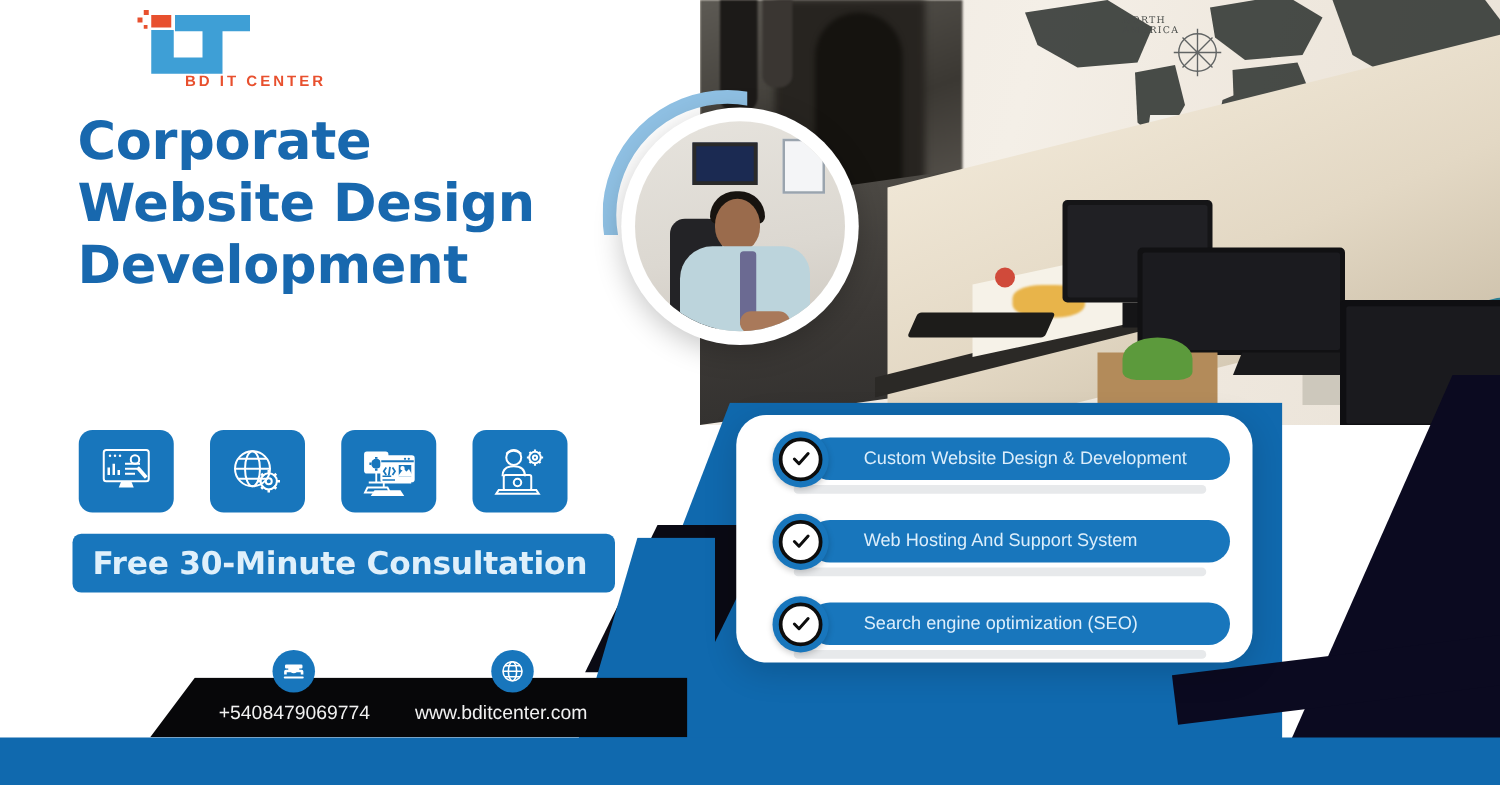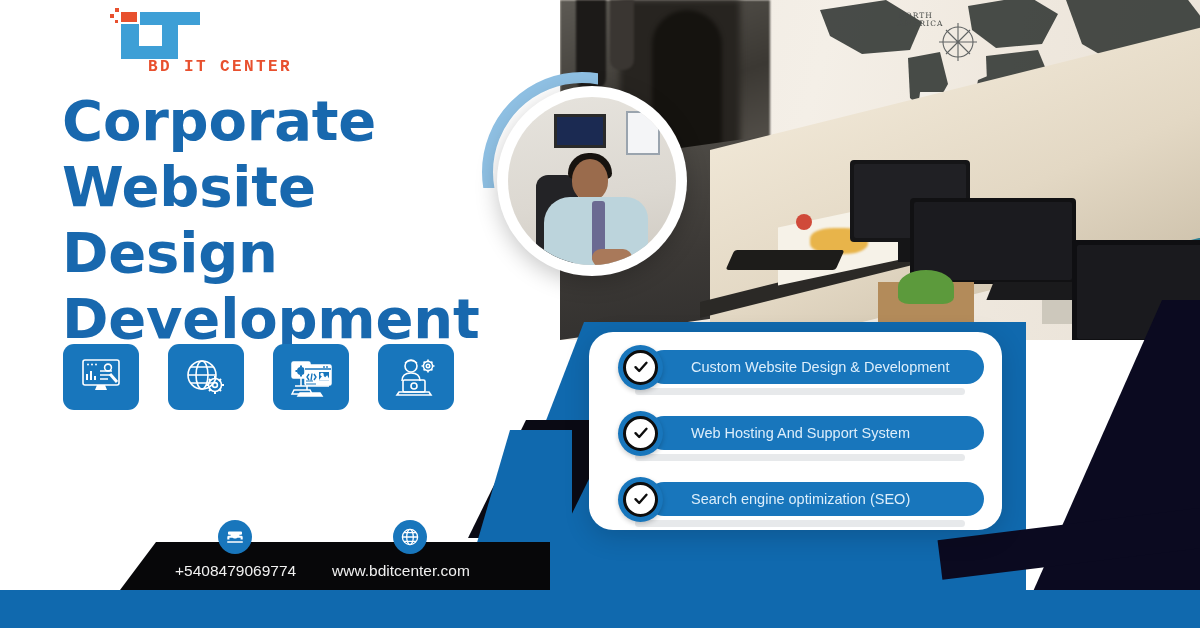--- a/index.html
+++ b/index.html
@@ -75,25 +75,25 @@
   .pt-cert{ position:absolute; left:118px; top:14px; width:34px; height:44px; background:#f4f5f7; border:2px solid #9aa4ae;}
   .pt-chair{ position:absolute; left:28px; top:78px; width:42px; height:90px; background:#232326; border-radius:12px;}
   .pt-head{ position:absolute; left:64px; top:62px; width:36px; height:42px; background:#9a6b4c; border-radius:50% 50% 46% 46%;}
   .pt-hair{ position:absolute; left:60px; top:56px; width:44px; height:26px; background:#17130f; border-radius:22px 22px 6px 6px;}
   .pt-shirt{ position:absolute; left:36px; top:100px; width:104px; height:70px; background:#bcd4dc; border-radius:26px 22px 0 0;}
   .pt-tie{ position:absolute; left:84px; top:104px; width:13px; height:60px; background:#6b6a92; border-radius:3px;}
   .pt-hand{ position:absolute; left:84px; top:152px; width:40px; height:18px; background:#a9795a; border-radius:10px;}
 
   
   .logo{ position:absolute; left:88px; top:6px; width:180px; height:72px; }
-  .logo-name{ position:absolute; left:60px; top:52px; font-size:16px; font-weight:bold; letter-spacing:2.4px; color:#e8502e; white-space:nowrap; font-family:Liberation Mono, monospace;}
+  .logo-name{ position:absolute; left:60px; top:52px; font-size:12px; font-weight:bold; letter-spacing:2.4px; color:#e8502e; white-space:nowrap; font-family:Liberation Sans, sans-serif;}
 
   
   .headline{ position:absolute; left:62px; top:88px; width:470px;
-     font-size:56px; line-height:1.18; font-weight:bold; color:#1868ae; letter-spacing:-.2px; font-family:"DejaVu Sans", sans-serif;}
+     font-size:42px; line-height:1.18; font-weight:bold; color:#1868ae; letter-spacing:-.2px; font-family:"DejaVu Sans", sans-serif;}
   .subline{ position:absolute; left:62px; top:301px; font-size:15.5px; color:#3d3d3d; white-space:nowrap; letter-spacing:.1px;}
 
   
   .icon-row{ position:absolute; left:63px; top:344px; display:flex; gap:29px; }
   .ibox{ width:76px; height:66px; border-radius:11px; background:#1876bc; display:flex; align-items:center; justify-content:center; }
 
   
   .cta{ position:absolute; left:58px; top:427px; width:434px; height:47px; border-radius:7px; background:#1876bc;
      display:flex; align-items:center; padding-left:16px;
      color:#dff0fb; font-size:25px; font-weight:bold; font-family:"DejaVu Sans", sans-serif; letter-spacing:-.2px;}
@@ -310,20 +310,21 @@
         <circle cx="34" cy="9" r="4.6"></circle>
         <circle cx="34" cy="9" r="1.7"></circle>
         <path d="M34 2.5 v2 M34 13.5 v2 M27.5 9 h2 M38.5 9 h2 M29.6 4.6 l1.4 1.4 M37 12 l1.4 1.4 M38.4 4.6 l-1.4 1.4 M31 12 l-1.4 1.4" stroke-width="1.7"></path>
         <rect x="9" y="23" width="22" height="12" rx="1.5"></rect>
         <circle cx="20" cy="29" r="3"></circle>
         <path d="M5 35 h30 l2 3 h-34 z"></path>
       </svg>
     </div>
   </div>
 
+  <div class="cta">Free 30-Minute Consultation</div>
 
   <div class="fcard">
     <div class="fshadow" style="top:56px;"></div>
     <div class="fshadow" style="top:122px;"></div>
     <div class="fshadow" style="top:188px;"></div>
 
     <div class="frow" style="top:16px;">
       <div class="fpill">Custom Website Design &amp; Development</div>
       <div class="fcheck">
         <div class="fcheck-in">

